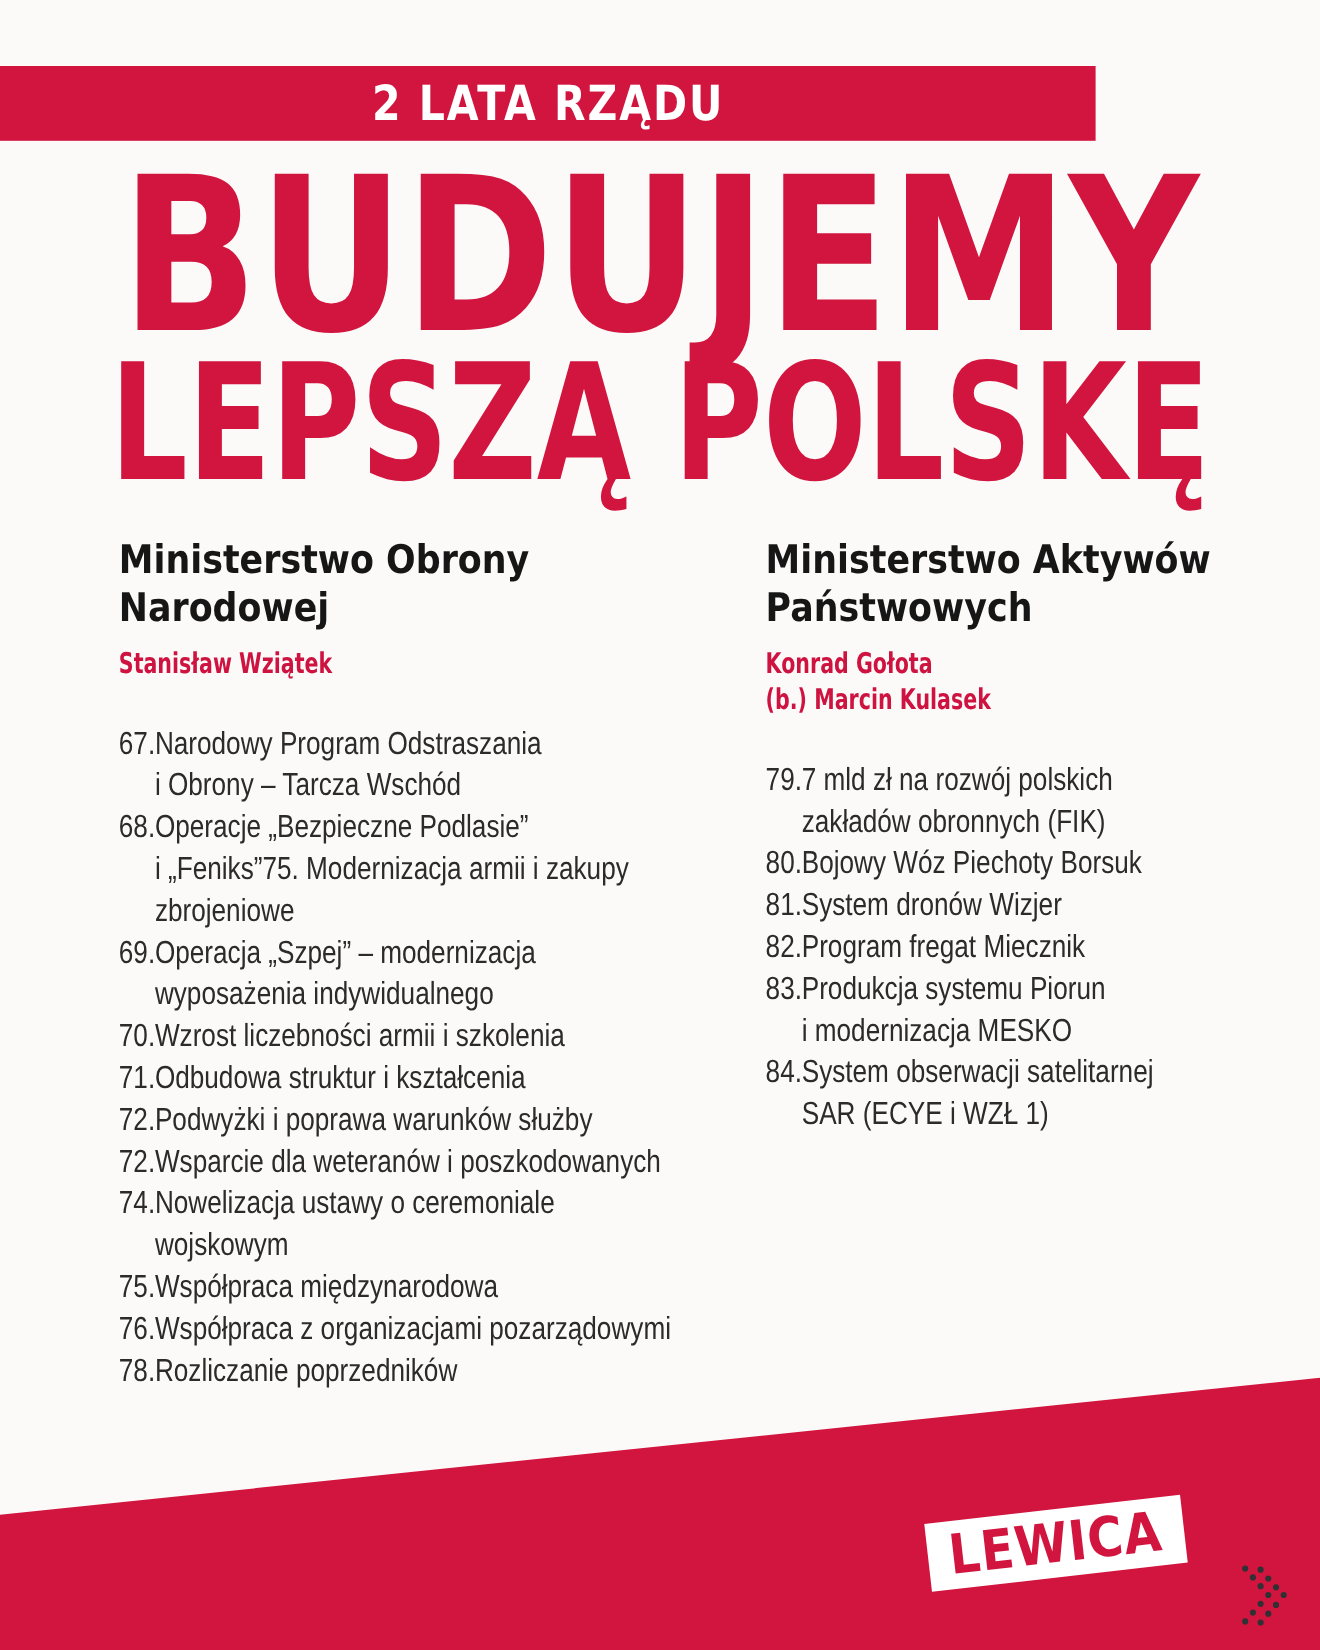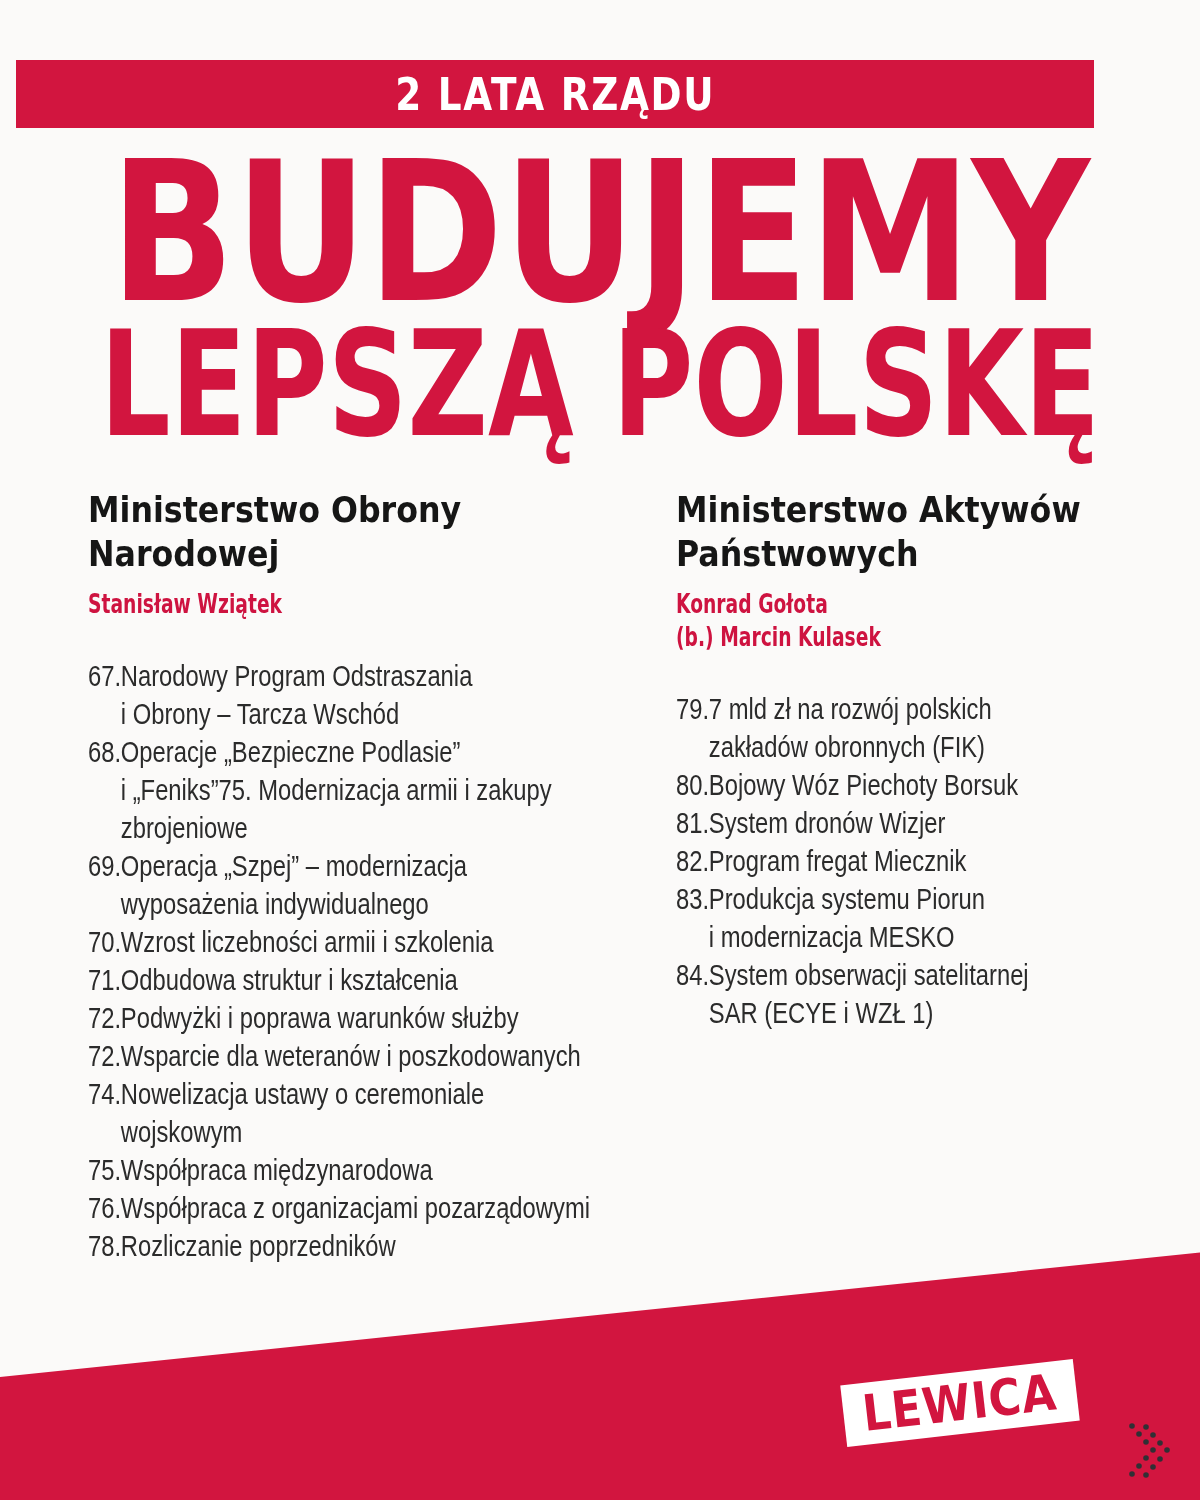--- a/index.html
+++ b/index.html
@@ -3,33 +3,33 @@
 <meta charset="utf-8">
 <style>
   html,body{margin:0;padding:0;background:#e8e8e8;}
   .canvas{
     position:relative;width:1200px;height:1500px;margin:0 auto;
     background:#FBFAF9;overflow:hidden;
     font-family:"Liberation Sans",sans-serif;
   }
   
   .banner{
-    position:absolute;left:16px;top:60px;width:1078px;height:68px;
+    position:absolute;left:0;top:60px;width:996px;height:68px;
     background:#D2153F;display:flex;align-items:center;justify-content:center;
   }
   .banner-label{
     display:inline-block;white-space:nowrap;color:#FFFFFF;
     font-family:"DejaVu Sans",sans-serif;font-weight:800;font-size:44px;
     letter-spacing:2px;transform:scaleX(.85);
   }
   
   .titles{position:absolute;left:0;top:0;pointer-events:none;}
   .titles text{fill:#D2153F;font-family:"DejaVu Sans",sans-serif;font-weight:800;}
   
-  .col{position:absolute;top:488px;}
+  .col{position:absolute;top:488px;margin-left:20px;}
   .col-left{left:88px;width:760px;}
   .col-right{left:676px;width:560px;}
   .ministry{
     margin:0;color:#161616;white-space:pre-line;
     font-family:"DejaVu Sans",sans-serif;font-weight:800;
     font-size:36px;line-height:44px;
     transform:scaleX(.88);transform-origin:left top;
   }
   .minister{
     margin-top:12px;color:#CE1340;white-space:pre-line;

